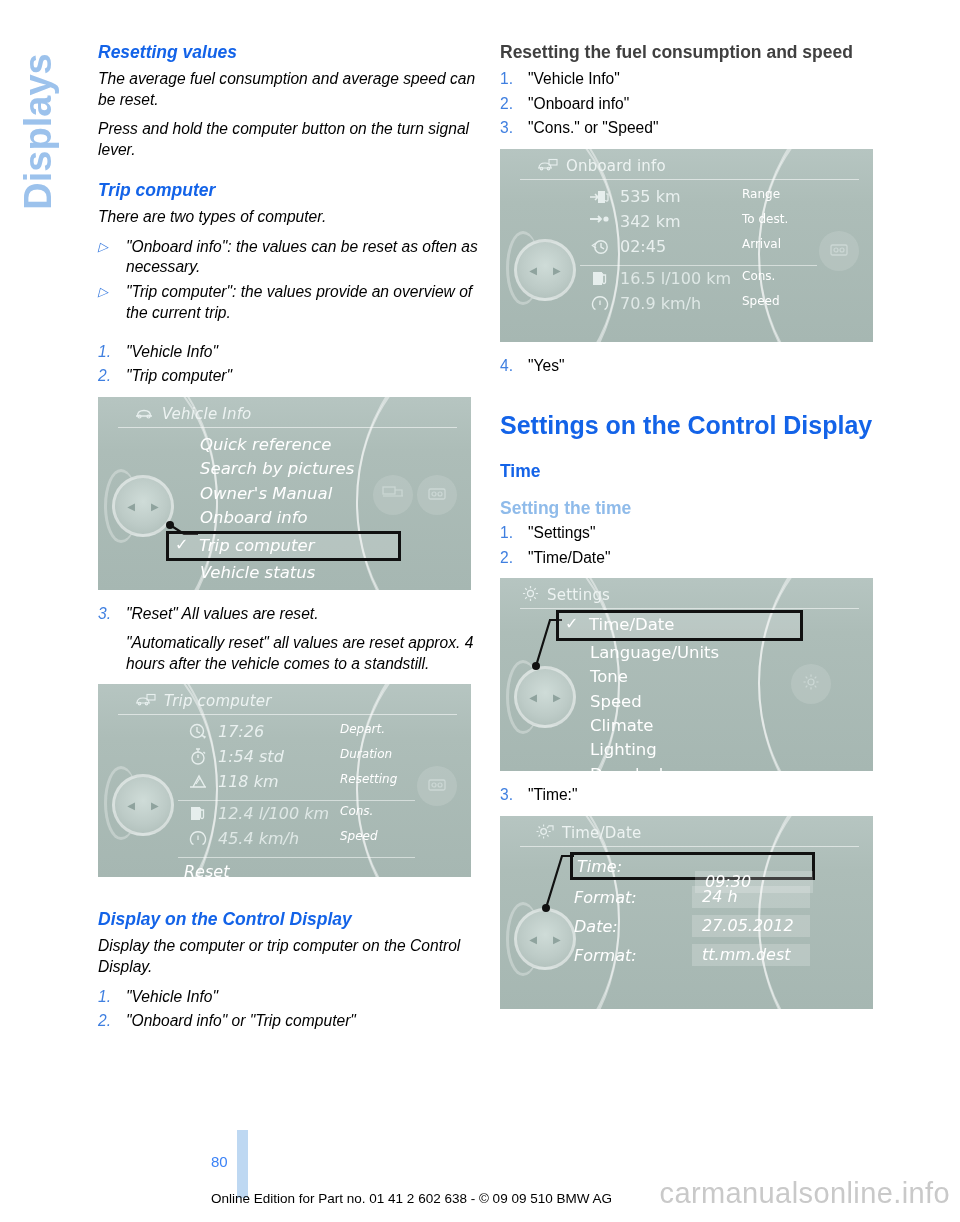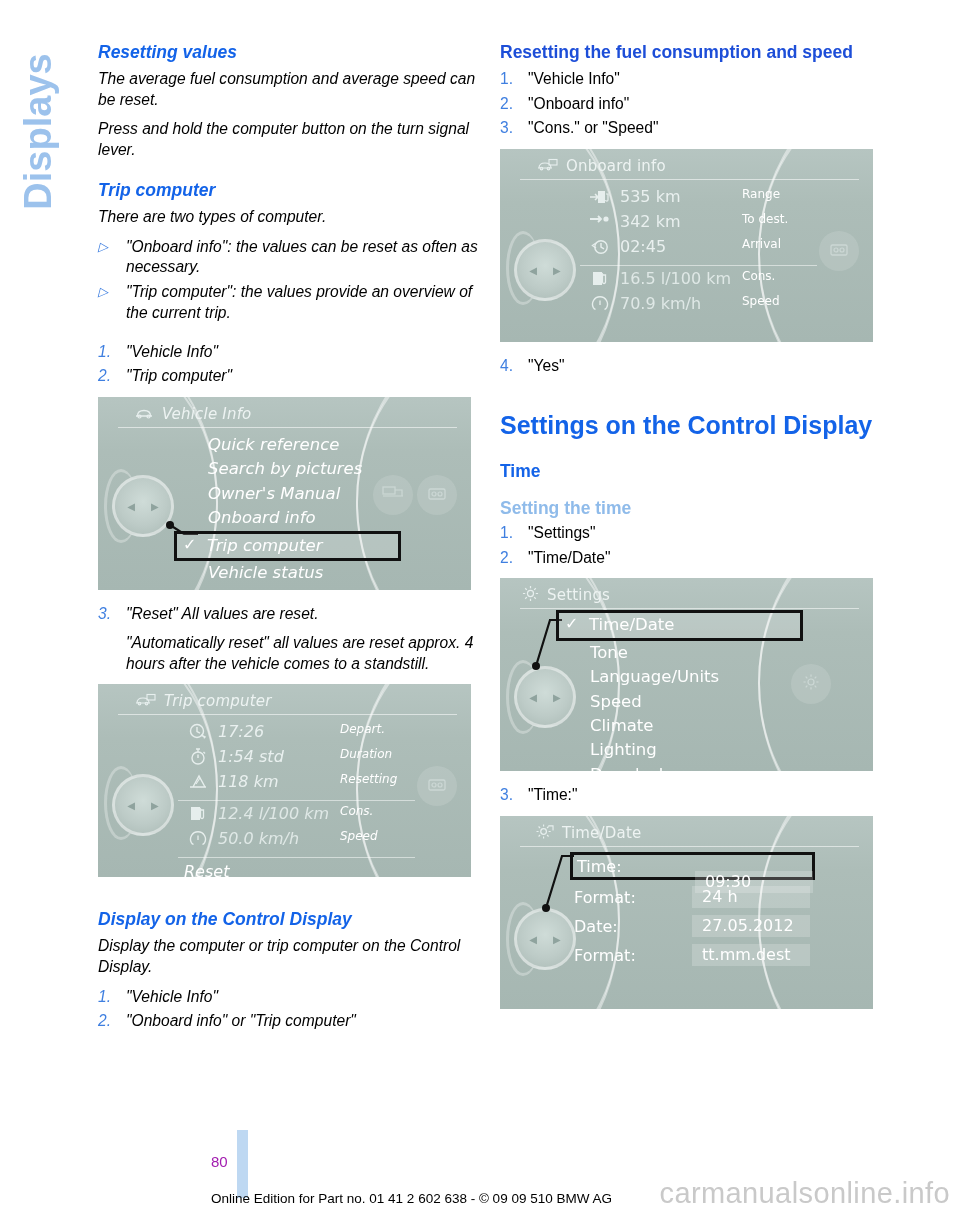--- a/index.html
+++ b/index.html
@@ -128,21 +128,21 @@
   }
 
   .shot .rbtn {
     position: absolute; width: 40px; height: 40px; border-radius: 50%;
     background: rgba(255,255,255,0.13);
     display: flex; align-items: center; justify-content: center;
   }
   .shot .rbtn .g { opacity: .55; }
 
   .shot .menu {
-    position: absolute; left: 80px; top: 36px; right: 70px;
+    position: absolute; left: 72px; top: 36px; right: 70px;
   }
   .shot .mi {
     color: #ffffff; font-size: 16.5px; line-height: 1.48;
     padding-left: 30px; white-space: nowrap;
   }
   .shot .mi.sel {
     position: relative;
     border: 3px solid #111; background: rgba(255,255,255,0.16);
     padding: 0 8px 0 30px; margin-left: -4px;
   }
@@ -156,34 +156,34 @@
   .shot .vrow { display: flex; align-items: flex-start; height: 25px; }
   .shot .vicon { width: 40px; flex: 0 0 40px; display: flex; justify-content: center; opacity: .95; }
   .shot .vval  { width: 122px; flex: 0 0 122px; color: #e9f0ef; font-size: 16px; }
   .shot .vval.dim { color: #dfe8e6; }
   .shot .vlbl  { color: #ffffff; font-size: 12px; }
   .shot .vrule { height: 1px; background: rgba(255,255,255,0.5); margin: 3px 0 3px 0; }
   .shot .reset { color: #ffffff; font-size: 16px; padding-left: 6px; margin-top: 4px; }
 
   
   .shot .frows { position: absolute; left: 74px; top: 36px; right: 58px; }
-  .shot .frow { display: flex; align-items: center; margin-bottom: 5px; height: 24px; }
+  .shot .frow { display: flex; align-items: center; margin-bottom: 5px; height: 24px; font-style: italic; }
   .shot .frow.first { border: 3px solid #111; height: 28px; margin-left: -4px; padding-left: 4px; }
   .shot .flbl { width: 118px; flex: 0 0 118px; color: #fff; font-size: 16px; }
   .shot .fval {
     background: rgba(255,255,255,0.20); color: #fff; font-size: 16px;
     padding: 1px 10px; min-width: 118px; height: 22px; line-height: 20px;
   }
   .shot .frow.first .fval { height: 22px; margin-top: 31px; }
 
   
   .footer { position: absolute; left: 0; bottom: 0; width: 960px; height: 100px; }
   .pageno {
     position: absolute; left: 211px; bottom: 52px;
-    font-size: 15px; color: #a21caf;
+    font-size: 15px; color: #3b82f6;
   }
   .pagetab {
     position: absolute; left: 237px; bottom: 24px;
     width: 11px; height: 68px; background: #bed8f2;
   }
   .edition {
     position: absolute; left: 211px; bottom: 16px;
     font-size: 13.5px; color: #000; white-space: nowrap; text-align: center;
   }
   .watermark {
@@ -376,21 +376,21 @@
           <span class="vlbl">Cons.</span>
         </div>
         <div class="vrow">
           <span class="vicon">
             <svg width="20" height="20" viewBox="0 0 20 20">
                 <path d="M3.5 14a7.5 7.5 0 1113 0" fill="none" stroke="#eaf1f0" stroke-width="1.4"></path>
                 <path d="M3.5 14a7.5 7.5 0 002 1.5M16.5 14a7.5 7.5 0 01-2 1.5" fill="none" stroke="#eaf1f0" stroke-width="1.4"></path>
                 <path d="M10 11V6.5" stroke="#eaf1f0" stroke-width="1.3"></path>
               </svg>
           </span>
-          <span class="vval dim">50.0 km/h</span>
+          <span class="vval dim">45.4 km/h</span>
           <span class="vlbl">Speed</span>
         </div>
         <div class="vrule"></div>
         <div class="reset">Reset</div>
       </div>
 
       <div class="rbtn" style="right:14px; top:82px;">
         <span class="g">
           <svg width="22" height="14" viewBox="0 0 22 14">
             <rect x="3" y="2" width="16" height="10" rx="1.5" fill="none" stroke="#dfe9e7" stroke-width="1.3"></rect>
@@ -413,21 +413,21 @@
       </li>
       <li class="step">
         <span class="num">2.</span>
         <span class="txt">"Onboard info" or "Trip computer"</span>
       </li>
     </ol>
   </div>
 
   <div class="col col-right">
 
-    <h2 class="sub" style="color:#1d4ed8">Resetting the fuel consumption and speed</h2>
+    <h2 class="sub" style="color:#404040">Resetting the fuel consumption and speed</h2>
 
     <ol class="steps">
       <li class="step">
         <span class="num">1.</span>
         <span class="txt">"Vehicle Info"</span>
       </li>
       <li class="step">
         <span class="num">2.</span>
         <span class="txt">"Onboard info"</span>
       </li>
@@ -588,22 +588,22 @@
       <svg class="leader">
         <path d="M36 88 L50 42 L62 42" fill="none" stroke="#111" stroke-width="2.2"></path>
         <circle cx="36" cy="88" r="4" fill="#111"></circle>
       </svg>
 
       <div class="menu" style="left:60px; top:32px;">
         <div class="mi sel">
           <span class="chk">✓</span>
           <span>Time/Date</span>
         </div>
+        <div class="mi">Language/Units</div>
         <div class="mi">Tone</div>
-        <div class="mi">Language/Units</div>
         <div class="mi">Speed</div>
         <div class="mi">Climate</div>
         <div class="mi">Lighting</div>
         <div class="mi">Door locks</div>
       </div>
 
       <div class="rbtn" style="right:42px; top:86px;">
         <span class="g">
           <svg width="18" height="18" viewBox="0 0 18 18">
             <circle cx="9" cy="9" r="3" fill="none" stroke="#dfe9e7" stroke-width="1.2"></circle>

